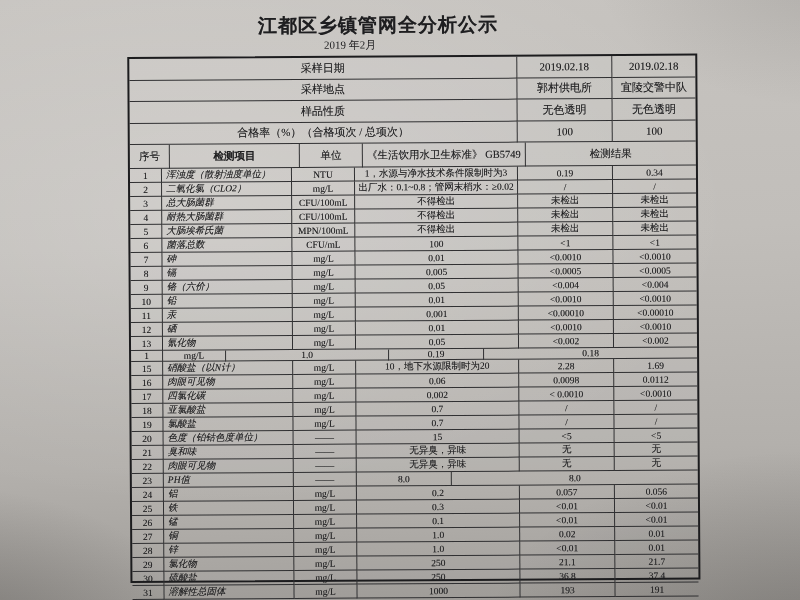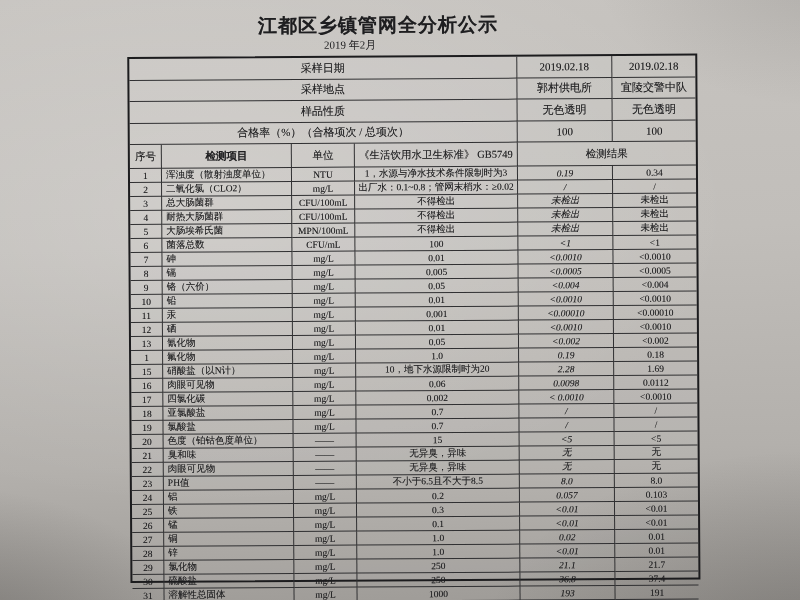--- a/index.html
+++ b/index.html
@@ -40,33 +40,33 @@
   .cell{box-sizing:border-box;display:flex;align-items:center;justify-content:center;
         overflow:hidden;white-space:nowrap;}
   .bR{border-right:1px solid #303032;}
   .bB{border-bottom:1px solid #303032;}
   .irow{display:flex;height:21.5px;flex:0 0 21.5px;}
   .irow .cell{font-size:11px;}
   .i-label{width:388px;}
   .i-v1{width:95px;}
   .i-v2{flex:1;}
   .chrow{display:flex;height:24px;flex:0 0 24px;font-size:10.5px;}
-  .c-no{width:32px;}
+  .c-no{width:40px;}
   .c-item{width:130px;font-weight:bold;}
   .c-unit{width:63px;}
   .c-std{width:163px;text-align:center;}
   .c-res{flex:1;}
   .drows{flex:1;display:flex;flex-direction:column;}
   .drow{display:flex;flex:1;font-size:9.5px;}
   .drow:last-child .cell{border-bottom:none;}
   .d-no{width:32px;}
-  .d-item{width:130px;justify-content:flex-start;padding-left:4px;}
+  .d-item{width:130px;justify-content:flex-start;padding-left:4px;font-style:italic;}
   .d-unit{width:63px;}
   .d-std{width:163px;}
-  .d-r1{width:95px;font-style:italic;}
+  .d-r1{width:95px;}
   .d-r2{flex:1;}
 </style>
 </head>
 <body>
 
 <div class="photo">
   <div class="sheet">
     <div class="title">江都区乡镇管网全分析公示</div>
     <div class="subtitle">2019 年2月</div>
 
@@ -202,21 +202,20 @@
           <div class="drow">
             <div class="cell d-no bR bB">13</div>
             <div class="cell d-item bR bB">氰化物</div>
             <div class="cell d-unit bR bB">mg/L</div>
             <div class="cell d-std bR bB">0.05</div>
             <div class="cell d-r1 bR bB">&lt;0.002</div>
             <div class="cell d-r2 bB">&lt;0.002</div>
           </div>
           <div class="drow">
             <div class="cell d-no bR bB">1</div>
-            <div class="cell d-item bR bB">氟化物</div>
             <div class="cell d-unit bR bB">mg/L</div>
             <div class="cell d-std bR bB">1.0</div>
             <div class="cell d-r1 bR bB">0.19</div>
             <div class="cell d-r2 bB">0.18</div>
           </div>
           <div class="drow">
             <div class="cell d-no bR bB">15</div>
             <div class="cell d-item bR bB">硝酸盐（以N计）</div>
             <div class="cell d-unit bR bB">mg/L</div>
             <div class="cell d-std bR bB">10，地下水源限制时为20</div>
@@ -276,31 +275,30 @@
             <div class="cell d-item bR bB">肉眼可见物</div>
             <div class="cell d-unit bR bB">——</div>
             <div class="cell d-std bR bB">无异臭，异味</div>
             <div class="cell d-r1 bR bB">无</div>
             <div class="cell d-r2 bB">无</div>
           </div>
           <div class="drow">
             <div class="cell d-no bR bB">23</div>
             <div class="cell d-item bR bB">PH值</div>
             <div class="cell d-unit bR bB">——</div>
-            <div class="cell d-std bR bB">不小于6.5且不大于8.5</div>
             <div class="cell d-r1 bR bB">8.0</div>
             <div class="cell d-r2 bB">8.0</div>
           </div>
           <div class="drow">
             <div class="cell d-no bR bB">24</div>
             <div class="cell d-item bR bB">铝</div>
             <div class="cell d-unit bR bB">mg/L</div>
             <div class="cell d-std bR bB">0.2</div>
             <div class="cell d-r1 bR bB">0.057</div>
-            <div class="cell d-r2 bB">0.103</div>
+            <div class="cell d-r2 bB">0.056</div>
           </div>
           <div class="drow">
             <div class="cell d-no bR bB">25</div>
             <div class="cell d-item bR bB">铁</div>
             <div class="cell d-unit bR bB">mg/L</div>
             <div class="cell d-std bR bB">0.3</div>
             <div class="cell d-r1 bR bB">&lt;0.01</div>
             <div class="cell d-r2 bB">&lt;0.01</div>
           </div>
           <div class="drow">

